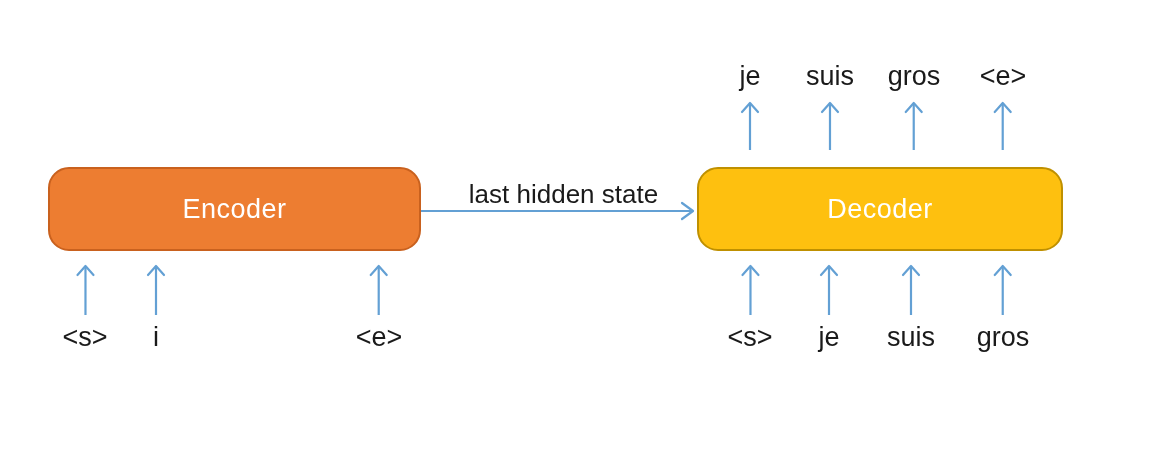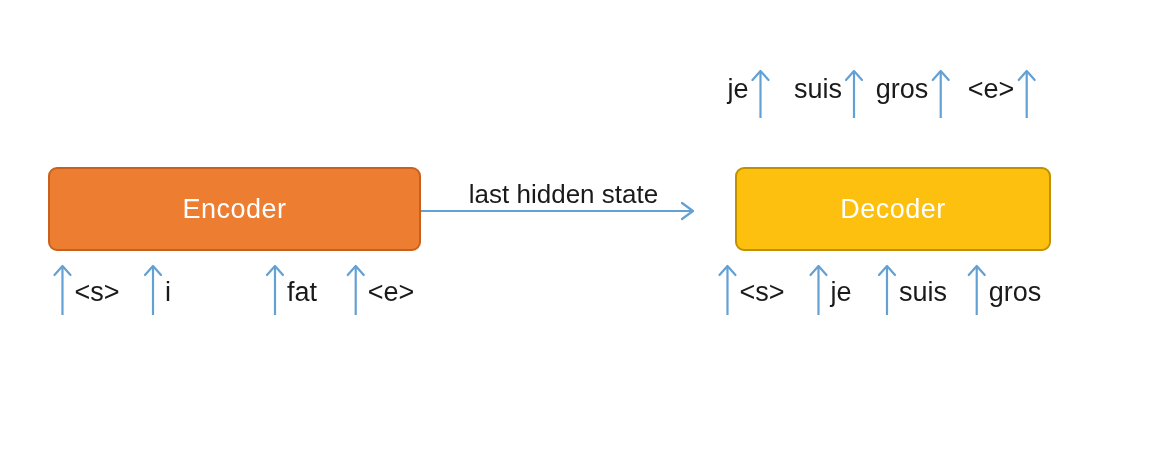--- a/index.html
+++ b/index.html
@@ -9,44 +9,43 @@
     height: 458px;
     background: #ffffff;
     font-family: "Liberation Sans", sans-serif;
     color: var(--text, #1a1a1a);
     overflow: hidden;
   }
   .box {
     position: absolute;
     top: 167px;
     height: 84px;
-    border-radius: 9px;
+    border-radius: 21px;
     border: 2.5px solid;
     box-sizing: border-box;
     display: flex;
     align-items: center;
     justify-content: center;
   }
   .box .box-label {
     color: var(--box_label_text, #ffffff);
     font-size: 27px;
     letter-spacing: 0.5px;
   }
   .encoder-box {
     left: 48px;
     width: 373px;
     background: var(--encoder_fill, #ED7D31);
     border-color: var(--encoder_border, #C9611E);
   }
   .decoder-box {
     left: 697px;
-    width: 316px;
+    width: 366px;
     background: var(--decoder_fill, #FEC00F);
     border-color: var(--decoder_border, #BF9000);
-    margin-left: 38px;
   }
   .hidden-state-label {
     position: absolute;
     left: 421px;
     top: 179px;
     width: 285px;
     text-align: center;
     font-size: 26px;
     white-space: nowrap;
   }
@@ -56,21 +55,21 @@
     top: 199px;
     width: 277px;
     height: 24px;
     color: var(--arrow, #63A0D4);
     display: block;
   }
   .token-col {
     position: absolute;
     transform: translateX(-50%);
     display: flex;
-    flex-direction: row;
+    flex-direction: column;
     align-items: center;
   }
   .token-col.bottom { top: 263px; }
   .token-col.top { top: 60px; }
   .up-arrow {
     color: var(--arrow, #63A0D4);
     display: block;
   }
   .token {
     font-size: 27px;
@@ -105,27 +104,20 @@
         <polyline points="4,12 12,3 20,12" fill="none" stroke="currentColor" stroke-width="2.2" stroke-linecap="round" stroke-linejoin="round"></polyline>
       </svg>
     <div class="token">&lt;s&gt;</div>
   </div>
   <div class="token-col bottom" style="left:156px">
     <svg class="up-arrow" width="24" height="52" viewBox="0 0 24 52">
         <line x1="12" y1="52" x2="12" y2="3" stroke="currentColor" stroke-width="2.2"></line>
         <polyline points="4,12 12,3 20,12" fill="none" stroke="currentColor" stroke-width="2.2" stroke-linecap="round" stroke-linejoin="round"></polyline>
       </svg>
     <div class="token">i</div>
-  </div>
-  <div class="token-col bottom" style="left:290px">
-    <svg class="up-arrow" width="24" height="52" viewBox="0 0 24 52">
-        <line x1="12" y1="52" x2="12" y2="3" stroke="currentColor" stroke-width="2.2"></line>
-        <polyline points="4,12 12,3 20,12" fill="none" stroke="currentColor" stroke-width="2.2" stroke-linecap="round" stroke-linejoin="round"></polyline>
-      </svg>
-    <div class="token">fat</div>
   </div>
   <div class="token-col bottom" style="left:379px">
     <svg class="up-arrow" width="24" height="52" viewBox="0 0 24 52">
         <line x1="12" y1="52" x2="12" y2="3" stroke="currentColor" stroke-width="2.2"></line>
         <polyline points="4,12 12,3 20,12" fill="none" stroke="currentColor" stroke-width="2.2" stroke-linecap="round" stroke-linejoin="round"></polyline>
       </svg>
     <div class="token">&lt;e&gt;</div>
   </div>
 
   <div class="token-col top" style="left:750px">

